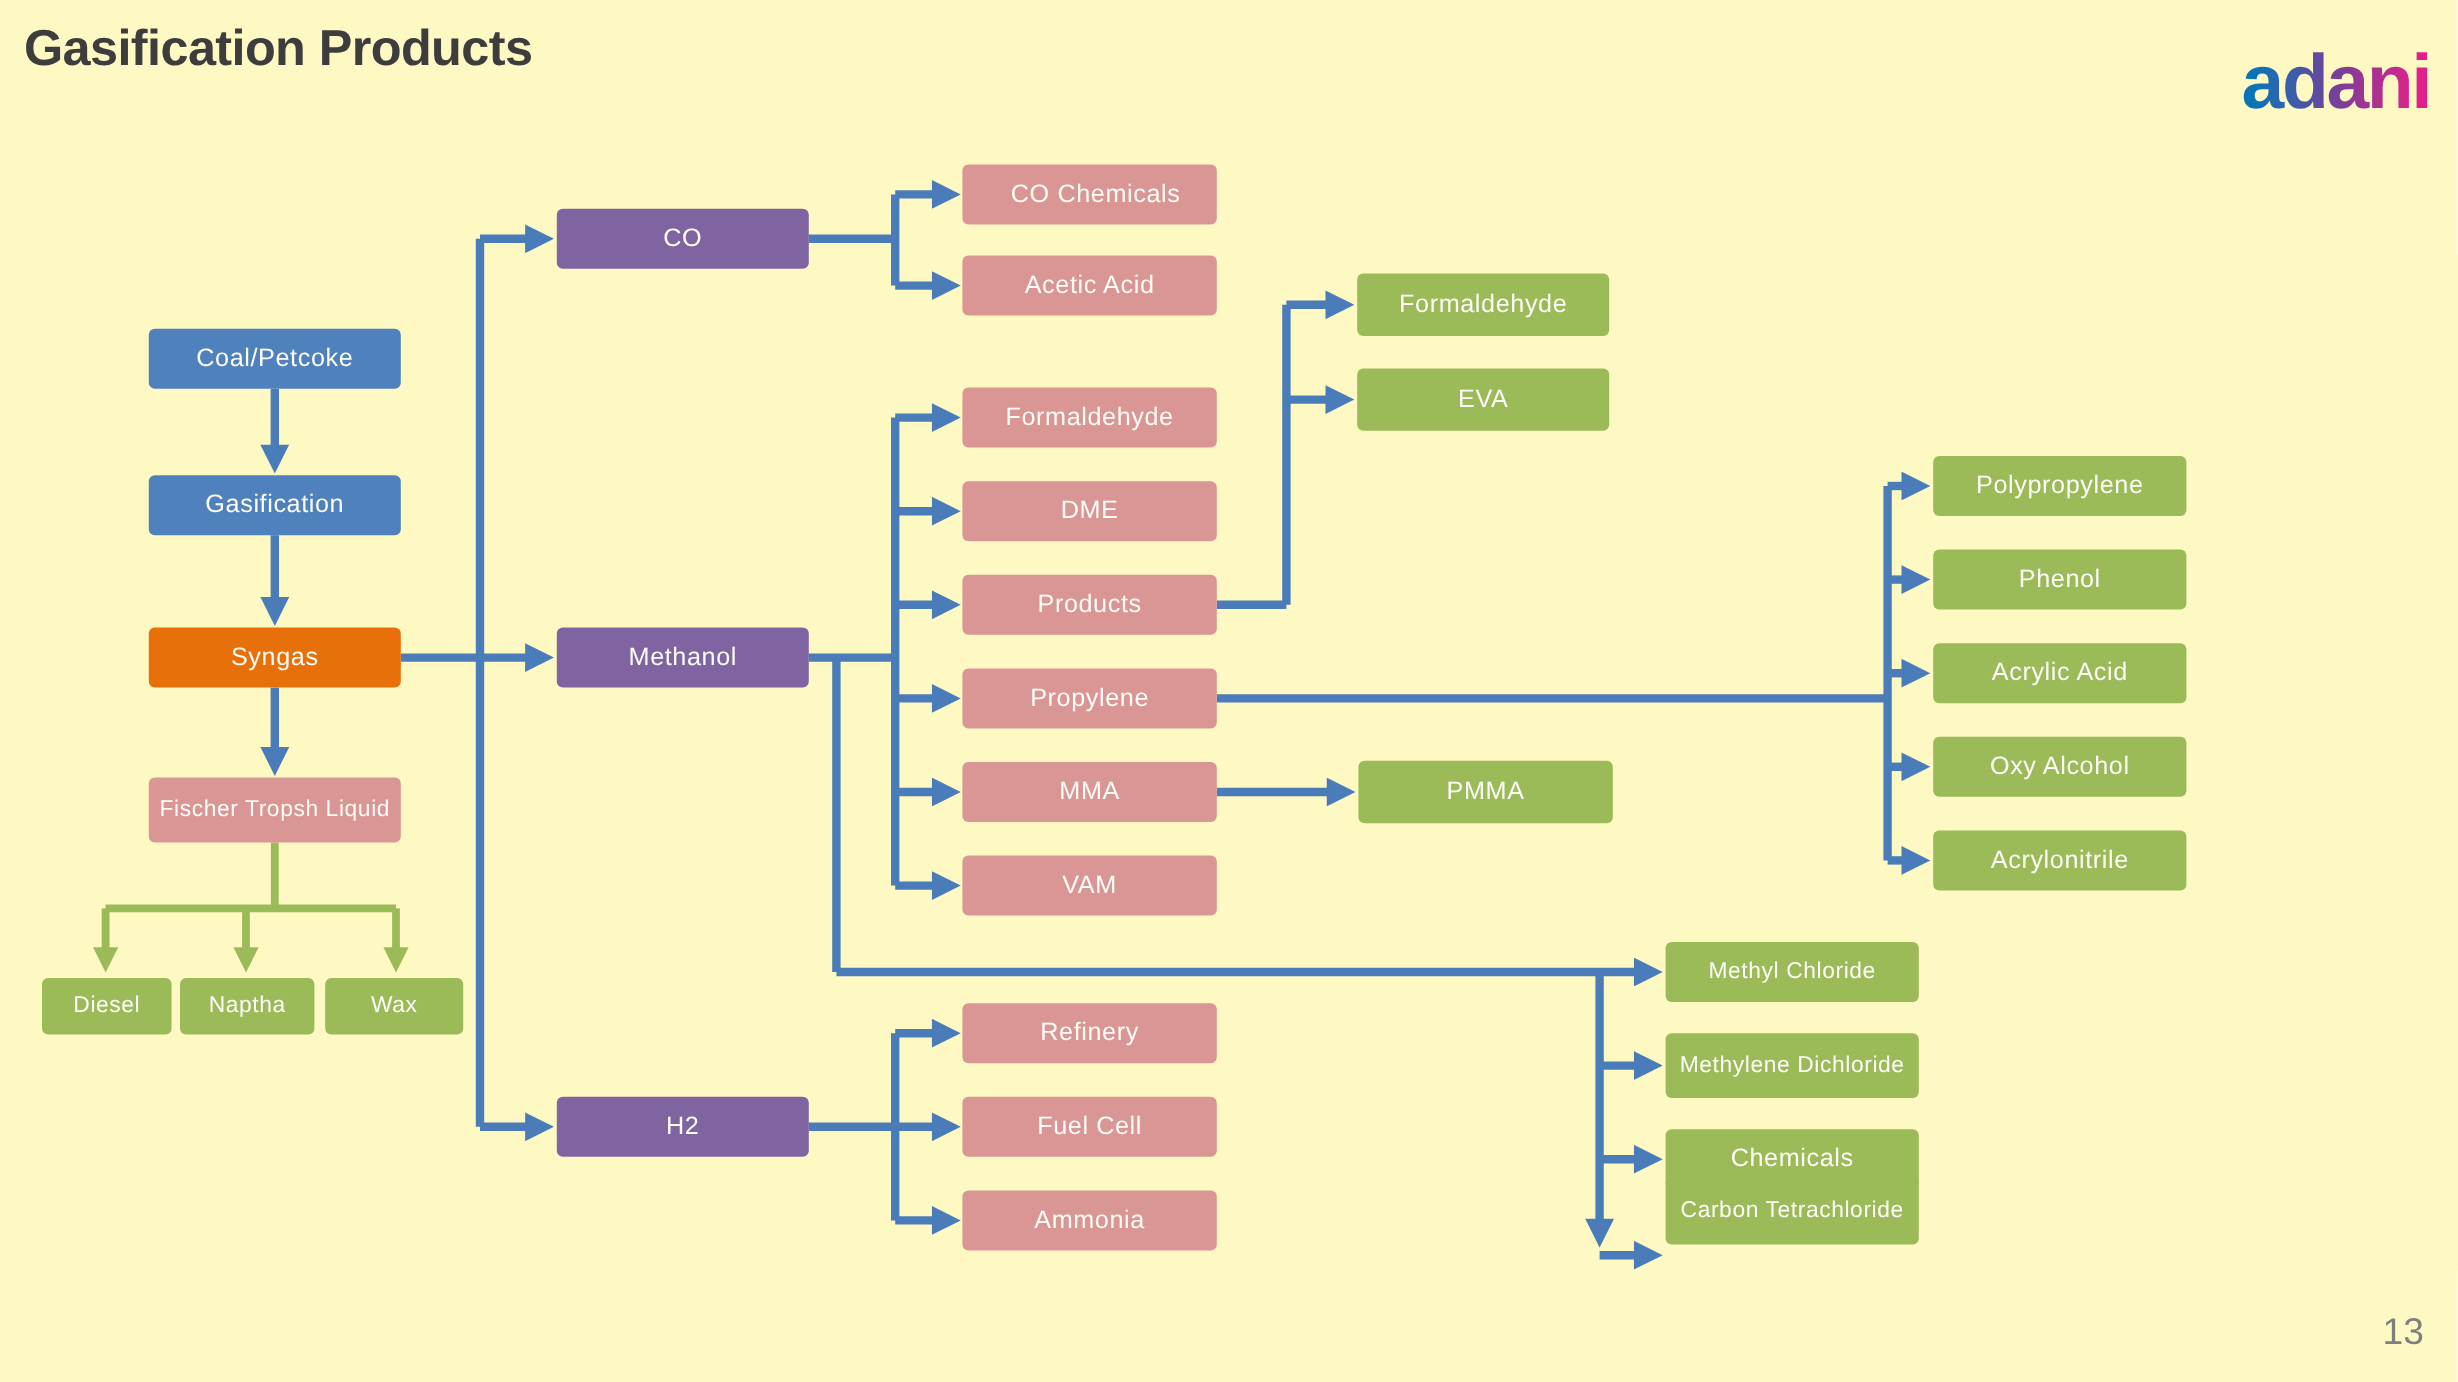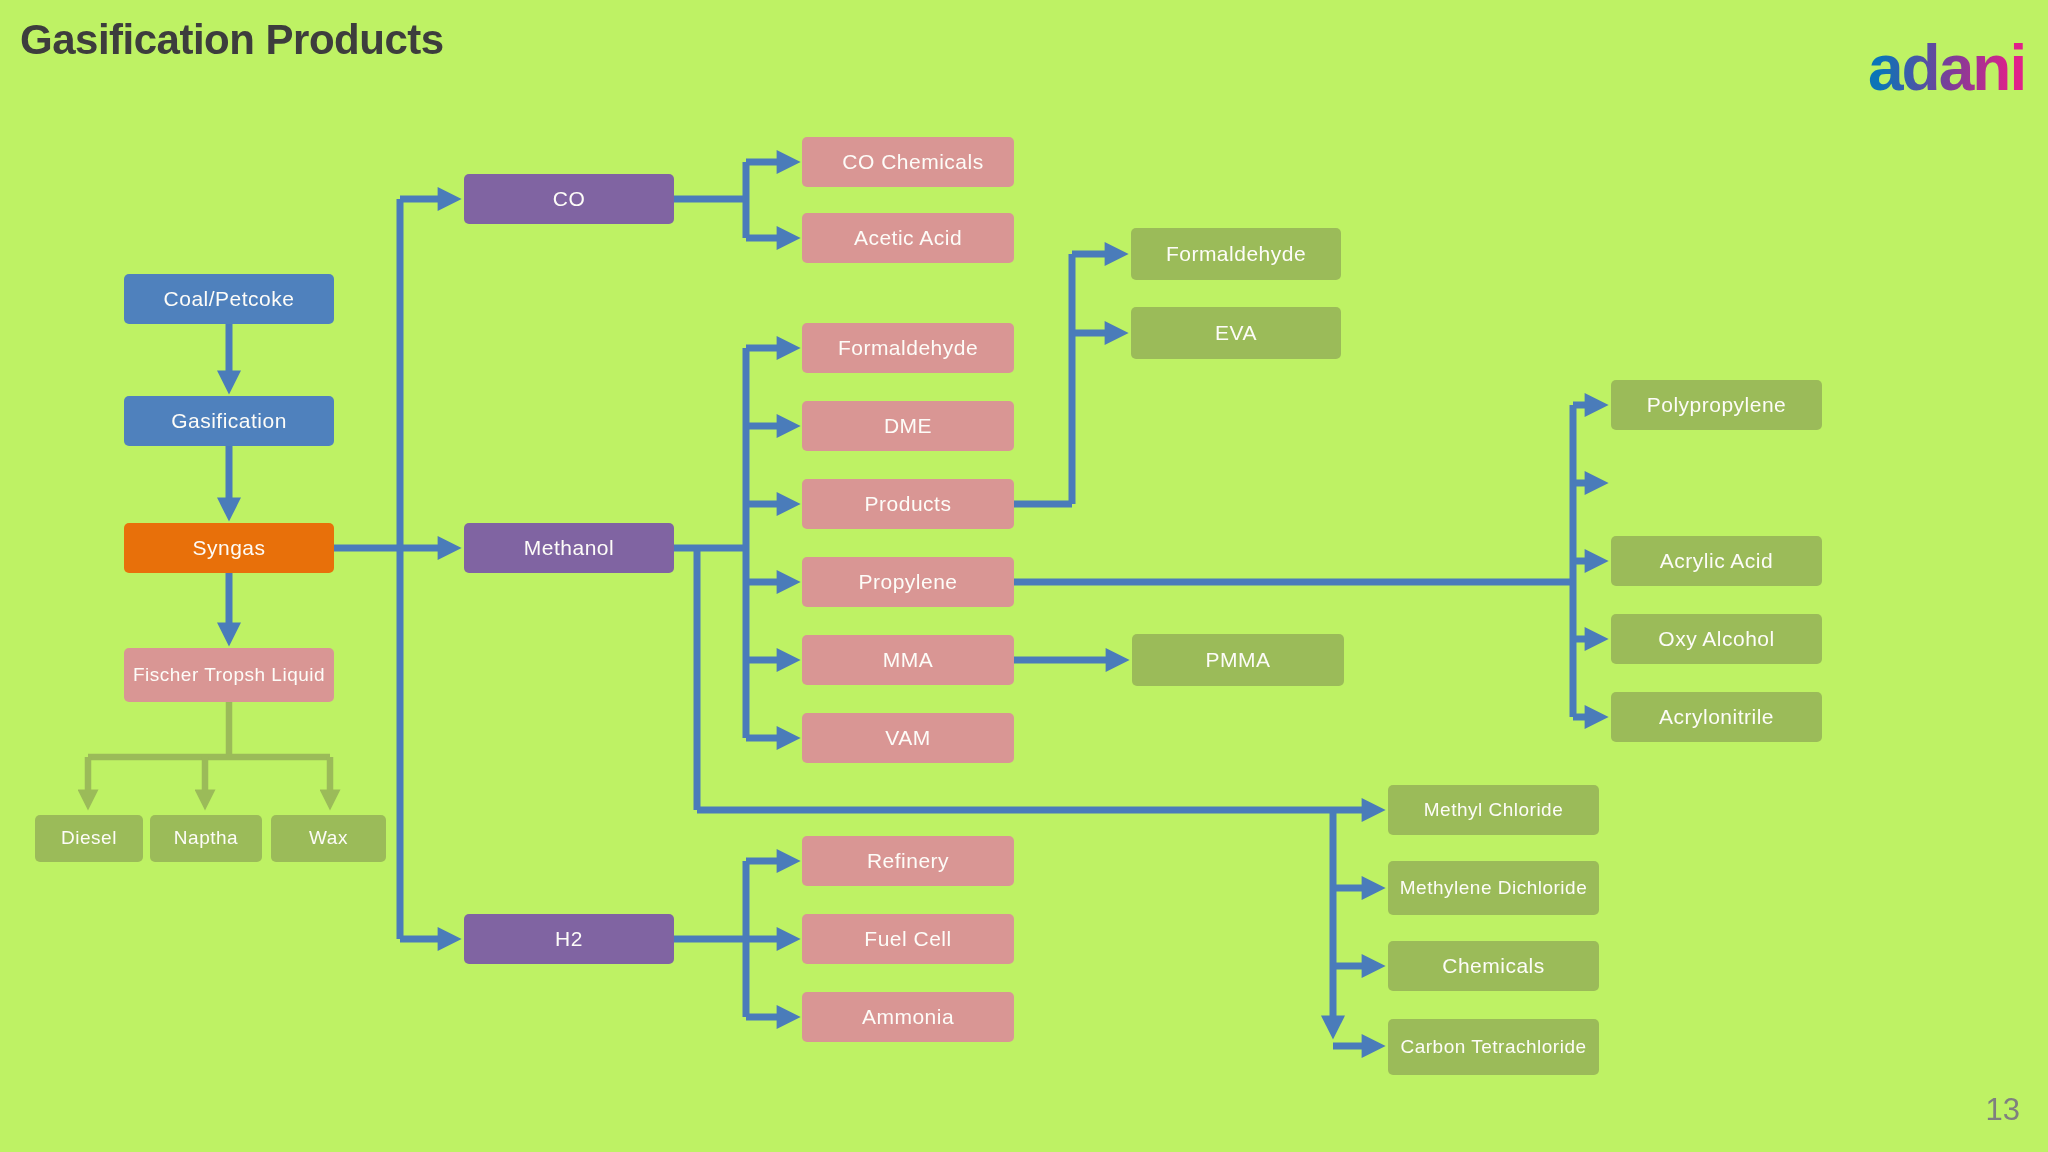--- a/index.html
+++ b/index.html
@@ -1,21 +1,21 @@
 <!DOCTYPE html>
 <html style="--box-blue: #4f81bd; --box-orange: #e8700a; --box-pink: #d99694; --box-purple: #8064a2; --box-green: #9bbb59; --line-blue: #4a7cba; --line-green: #9bbb59; --title-gray: #3d3d3d; --page-gray: #7f7f7f; --logo-blue: #0b74b8; --logo-purple: #7a3f98; --logo-magenta: #e0218a;"><head>
 <meta charset="utf-8">
 <style>
   html,body{margin:0;padding:0;background:#ffffff;}
   #stage{
     position:relative;
     width:2048px;height:1152px;
     overflow:hidden;
     font-family:"Liberation Sans", sans-serif;
-    background:#bef264;
+    background:#fef9c3;
   }
   #page-title{
     position:absolute;left:20px;top:16px;
     font-size:42px;font-weight:bold;color:var(--title-gray);
     letter-spacing:-0.5px;
   }
   #logo{
     position:absolute;left:1868px;top:36px;width:156px;
     font-size:64px;font-weight:bold;letter-spacing:-2px;text-align:center;
     background:linear-gradient(92deg, var(--logo-blue) 8%, var(--logo-purple) 52%, var(--logo-magenta) 92%);
@@ -139,27 +139,28 @@
   <div class="node pink" style="left:802px;top:479px;width:212px;height:50px;">Products</div>
   <div class="node pink" style="left:802px;top:557px;width:212px;height:50px;">Propylene</div>
   <div class="node pink" style="left:802px;top:635px;width:212px;height:50px;">MMA</div>
   <div class="node pink" style="left:802px;top:713px;width:212px;height:50px;">VAM</div>
 
   <div class="node green" style="left:1131px;top:228px;width:210px;height:52px;">Formaldehyde</div>
   <div class="node green" style="left:1131px;top:307px;width:210px;height:52px;">EVA</div>
   <div class="node green" style="left:1132px;top:634px;width:212px;height:52px;">PMMA</div>
 
   <div class="node green" style="left:1611px;top:380px;width:211px;height:50px;">Polypropylene</div>
+  <div class="node green" style="left:1611px;top:458px;width:211px;height:50px;">Phenol</div>
   <div class="node green" style="left:1611px;top:536px;width:211px;height:50px;">Acrylic Acid</div>
   <div class="node green" style="left:1611px;top:614px;width:211px;height:50px;">Oxy Alcohol</div>
   <div class="node green" style="left:1611px;top:692px;width:211px;height:50px;">Acrylonitrile</div>
 
   <div class="node green sm" style="left:1388px;top:785px;width:211px;height:50px;">Methyl Chloride</div>
   <div class="node green sm" style="left:1388px;top:861px;width:211px;height:54px;">Methylene Dichloride</div>
   <div class="node green" style="left:1388px;top:941px;width:211px;height:50px;">Chemicals</div>
-  <div class="node green sm" style="left:1388px;top:1019px;width:211px;height:56px;">Carbon Tetrachloride</div>
+  <div class="node green sm" style="left:1388px;top:981px;width:211px;height:56px;">Carbon Tetrachloride</div>
 
   <div class="node pink" style="left:802px;top:836px;width:212px;height:50px;">Refinery</div>
   <div class="node pink" style="left:802px;top:914px;width:212px;height:50px;">Fuel Cell</div>
   <div class="node pink" style="left:802px;top:992px;width:212px;height:50px;">Ammonia</div>
 
   <div id="page-number">13</div>
 </div>
 
 </body></html>

